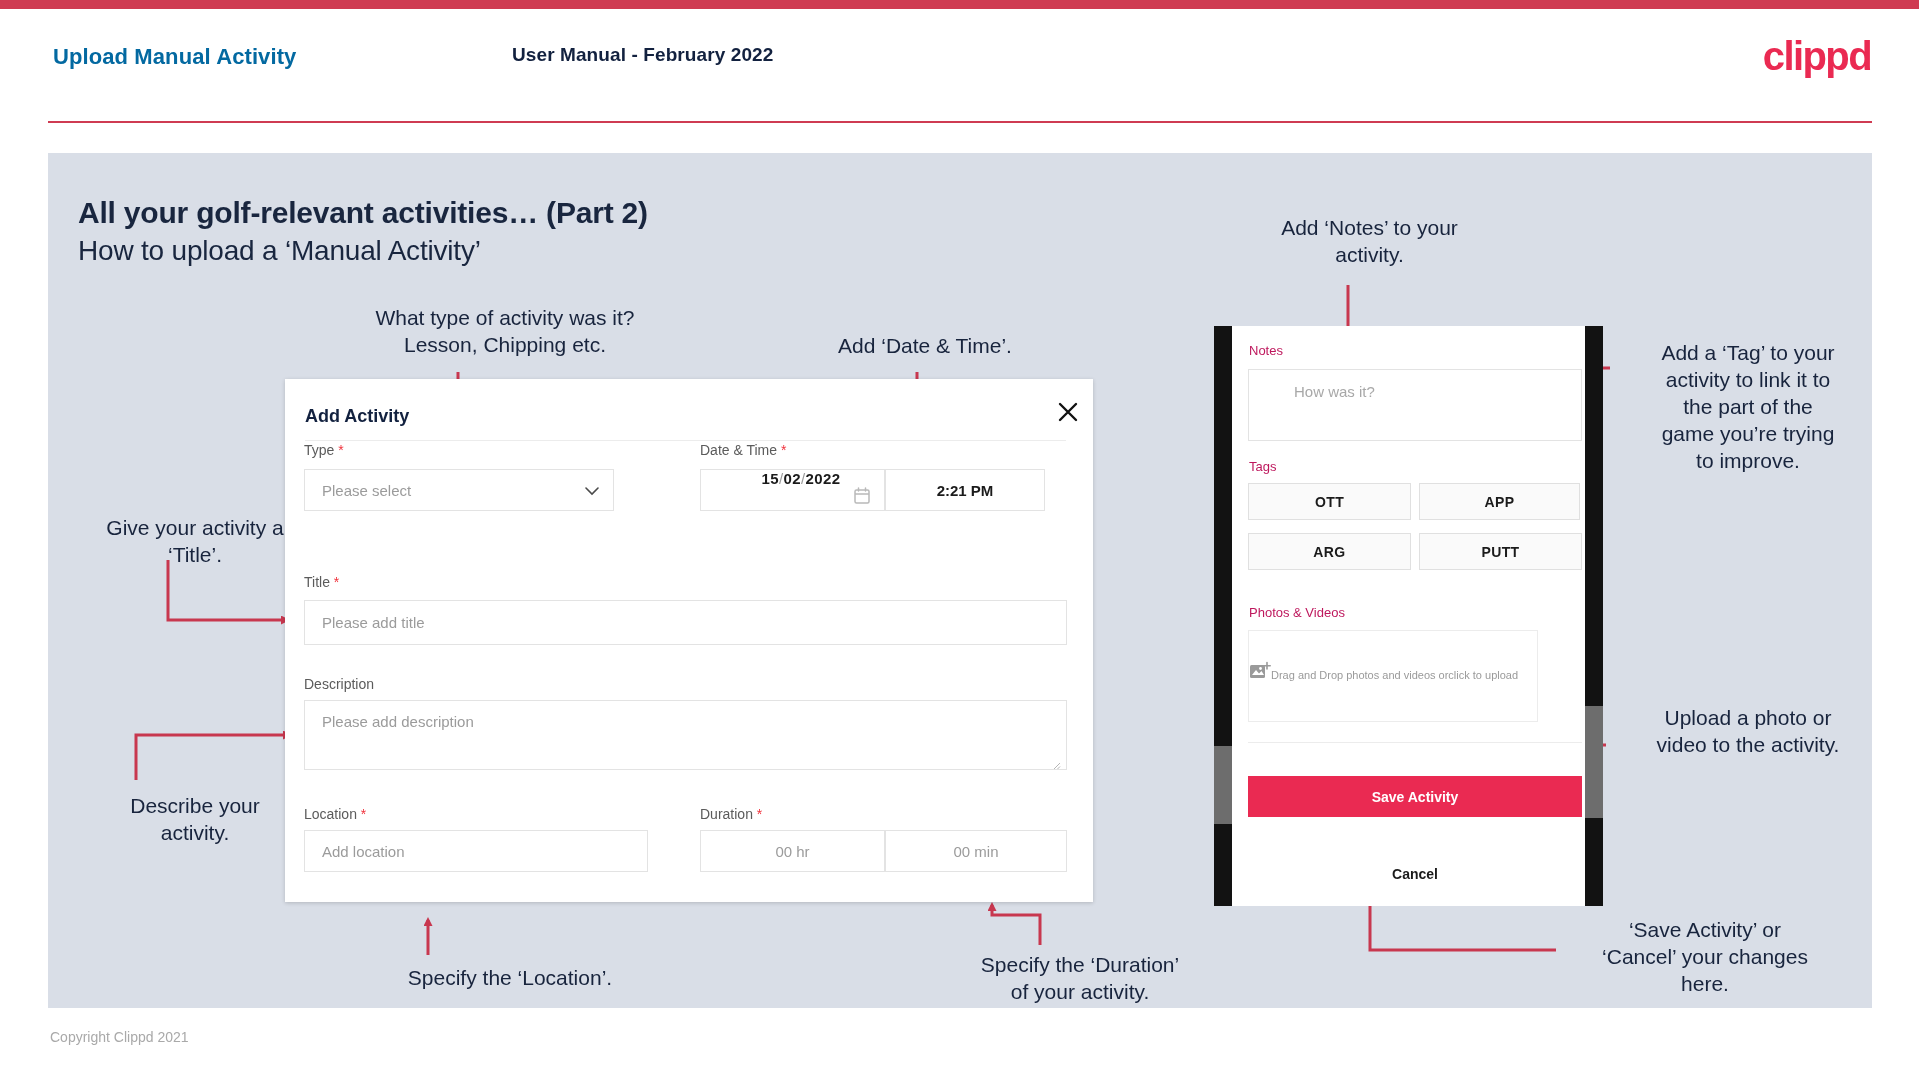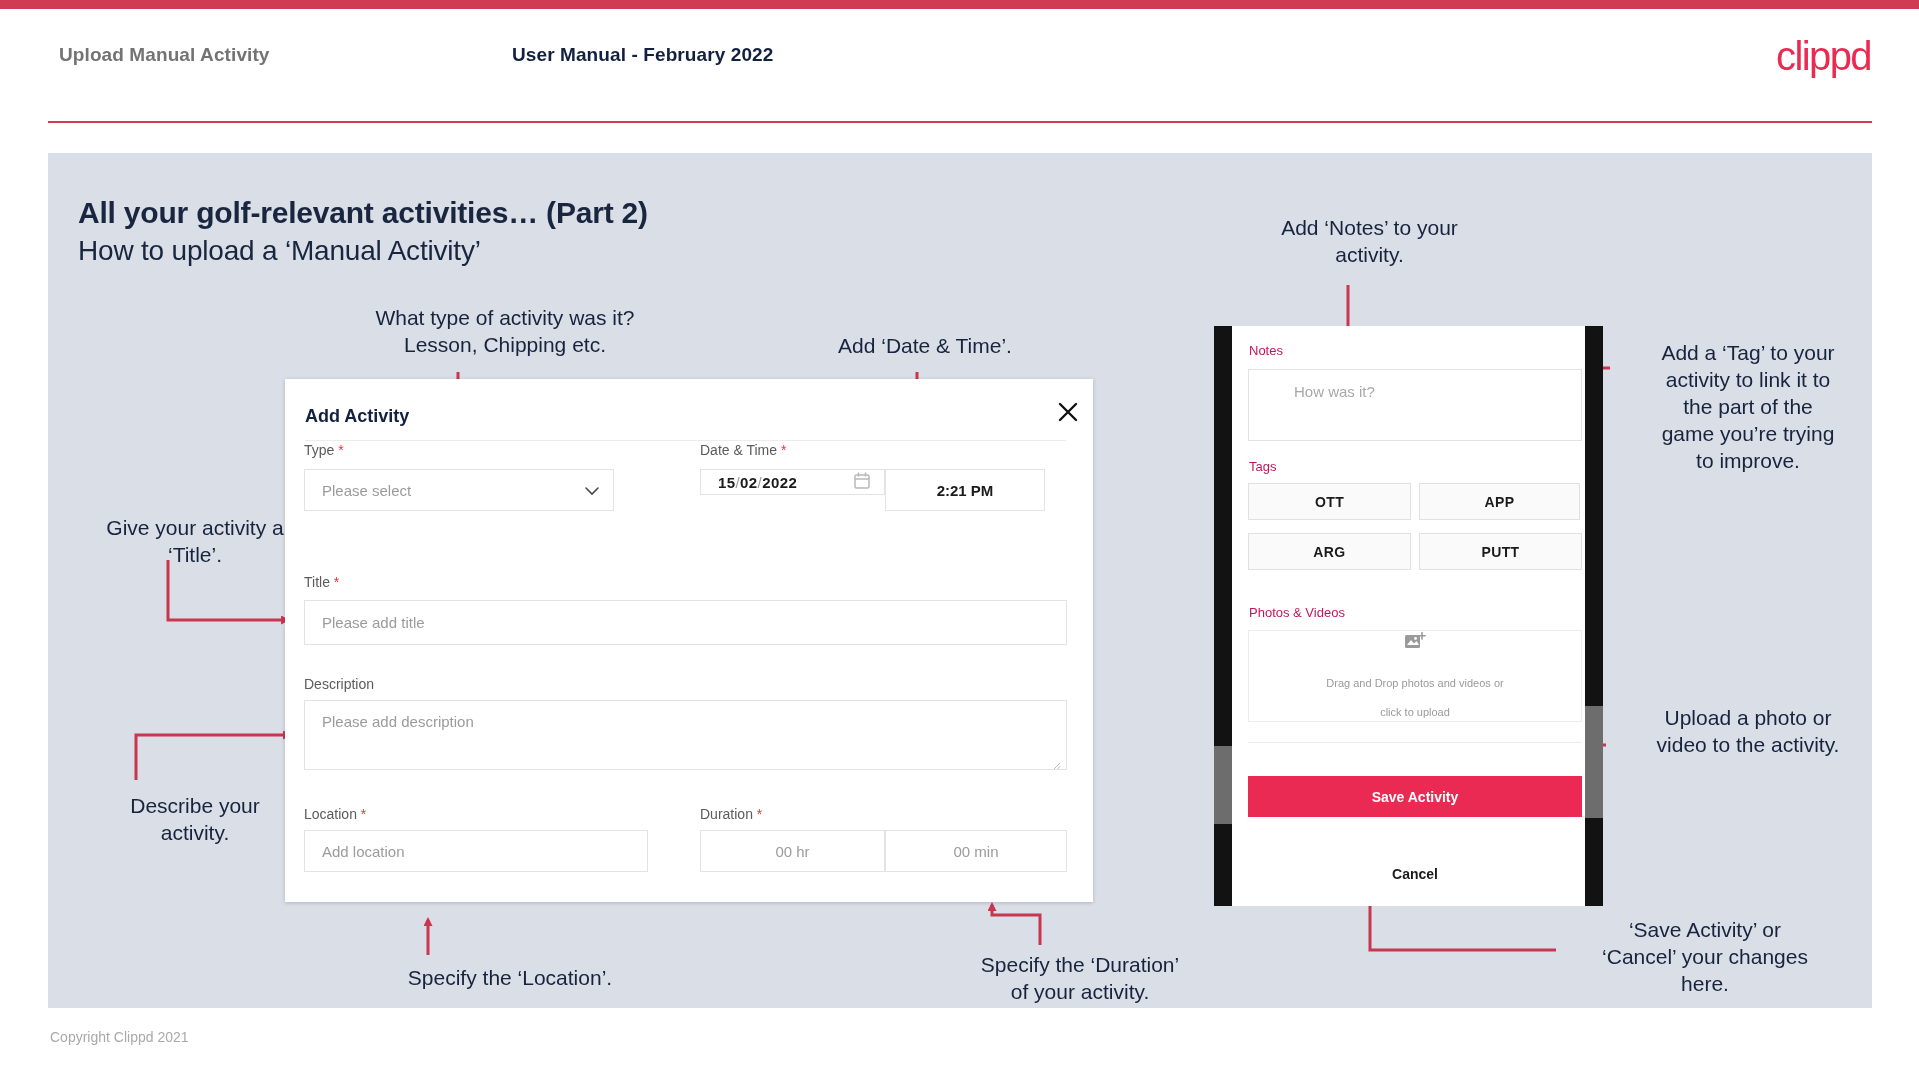--- a/index.html
+++ b/index.html
@@ -12,30 +12,30 @@
   #root { position: relative; width: 1919px; height: 1079px; background:#fff; }
 
   
   .top-bar {
     position: absolute; left: 0; top: 0; width: 1919px; height: 9px;
     background: #cf3b52;
   }
 
   
   .header-title {
-    position: absolute; left: 59px; top: 44px;
-    font-size: 19px; font-weight: 700; color: #737373; letter-spacing: .1px;
+    position: absolute; left: 53px; top: 44px;
+    font-size: 22px; font-weight: 700; color: #0369a1; letter-spacing: .1px;
   }
   .header-sub {
     position: absolute; left: 512px; top: 44px;
     font-size: 19px; font-weight: 700; color: #12213f; letter-spacing: .1px;
   }
   .logo {
     position: absolute; right: 48px; top: 36px;
-    font-size: 40px; font-weight: 400; color: #ea2a52;
+    font-size: 40px; font-weight: 700; color: #ea2a52;
     letter-spacing: -1.6px; line-height: 1;
   }
   .header-rule {
     position: absolute; left: 48px; top: 121px; width: 1824px; height: 2px;
     background: #cf3b52;
   }
 
   
   .slide {
     position: absolute; left: 48px; top: 153px; width: 1824px; height: 855px;
@@ -85,21 +85,21 @@
     display: flex; align-items: center;
     font-size: 15px; color: #9b9b9b;
   }
   .ctrl .ph { padding-left: 17px; }
 
   .f-type      { position:absolute; left:304px; top:469px; width:310px; height:42px; }
   .f-type-lab  { position:absolute; left:304px; top:442px; }
   .chev        { margin-left:auto; margin-right:14px; }
 
   .f-dt-lab    { position:absolute; left:700px; top:442px; }
-  .f-date      { position:absolute; left:700px; top:469px; width:185px; height:26px; }
+  .f-date      { position:absolute; left:700px; top:469px; width:185px; height:42px;flex-direction:column; }
   .f-time      { position:absolute; left:885px; top:469px; width:160px; height:42px;
                  justify-content:center; }
   .date-txt    { font-size:15px; color:#1b1b1b; font-weight:700; letter-spacing:.4px;
                  padding-left:17px; }
   .date-sep    { color:#9b9b9b; font-weight:400; }
   .cal-ico     { margin-left:auto; margin-right:14px; }
   .time-txt    { font-size:15px; color:#1b1b1b; font-weight:700; }
 
   .f-title-lab { position:absolute; left:304px; top:574px; }
   .f-title     { position:absolute; left:304px; top:600px; width:763px; height:45px; }
@@ -137,23 +137,23 @@
   .notes-ph { position:absolute; left:1266px; top:383px; font-size:15px; color:#a8a8a8;margin-left:28px; }
   .notes-lab{ position:absolute; left:1249px; top:343px; }
   .tags-lab { position:absolute; left:1249px; top:459px; }
   .tag-btn {
     position:absolute; height:37px; border:1px solid #e0e0e0; background:#fafafa;
     display:flex; align-items:center; justify-content:center;
     font-size:14px; font-weight:700; color:#1b1b1b; letter-spacing:.4px;
   }
   .pv-lab   { position:absolute; left:1249px; top:605px; }
   .pv-box   {
-    position:absolute; left:1248px; top:630px; width:334px; height:92px;
+    position:absolute; left:1248px; top:630px; width:290px; height:92px;
     border:1px solid #ececec; background:#fff;
-    display:flex; flex-direction:column; align-items:center; justify-content:space-between;
+    display:flex; flex-direction:row; align-items:center; justify-content:flex-start;
   }
   .pv-ico { margin-bottom:7px; }
   .pv-txt { font-size:11px; color:#9a9a9a; text-align:center; line-height:1.45; }
   .pv-rule{ position:absolute; left:1248px; top:742px; width:334px; height:1px; background:#ececec; }
   .save-btn {
     position:absolute; left:1248px; top:776px; width:334px; height:41px;
     background:#ea2a52; color:#fff; font-size:14px; font-weight:700;
     display:flex; align-items:center; justify-content:center; border:none; cursor:pointer;
   }
   .cancel-btn {

